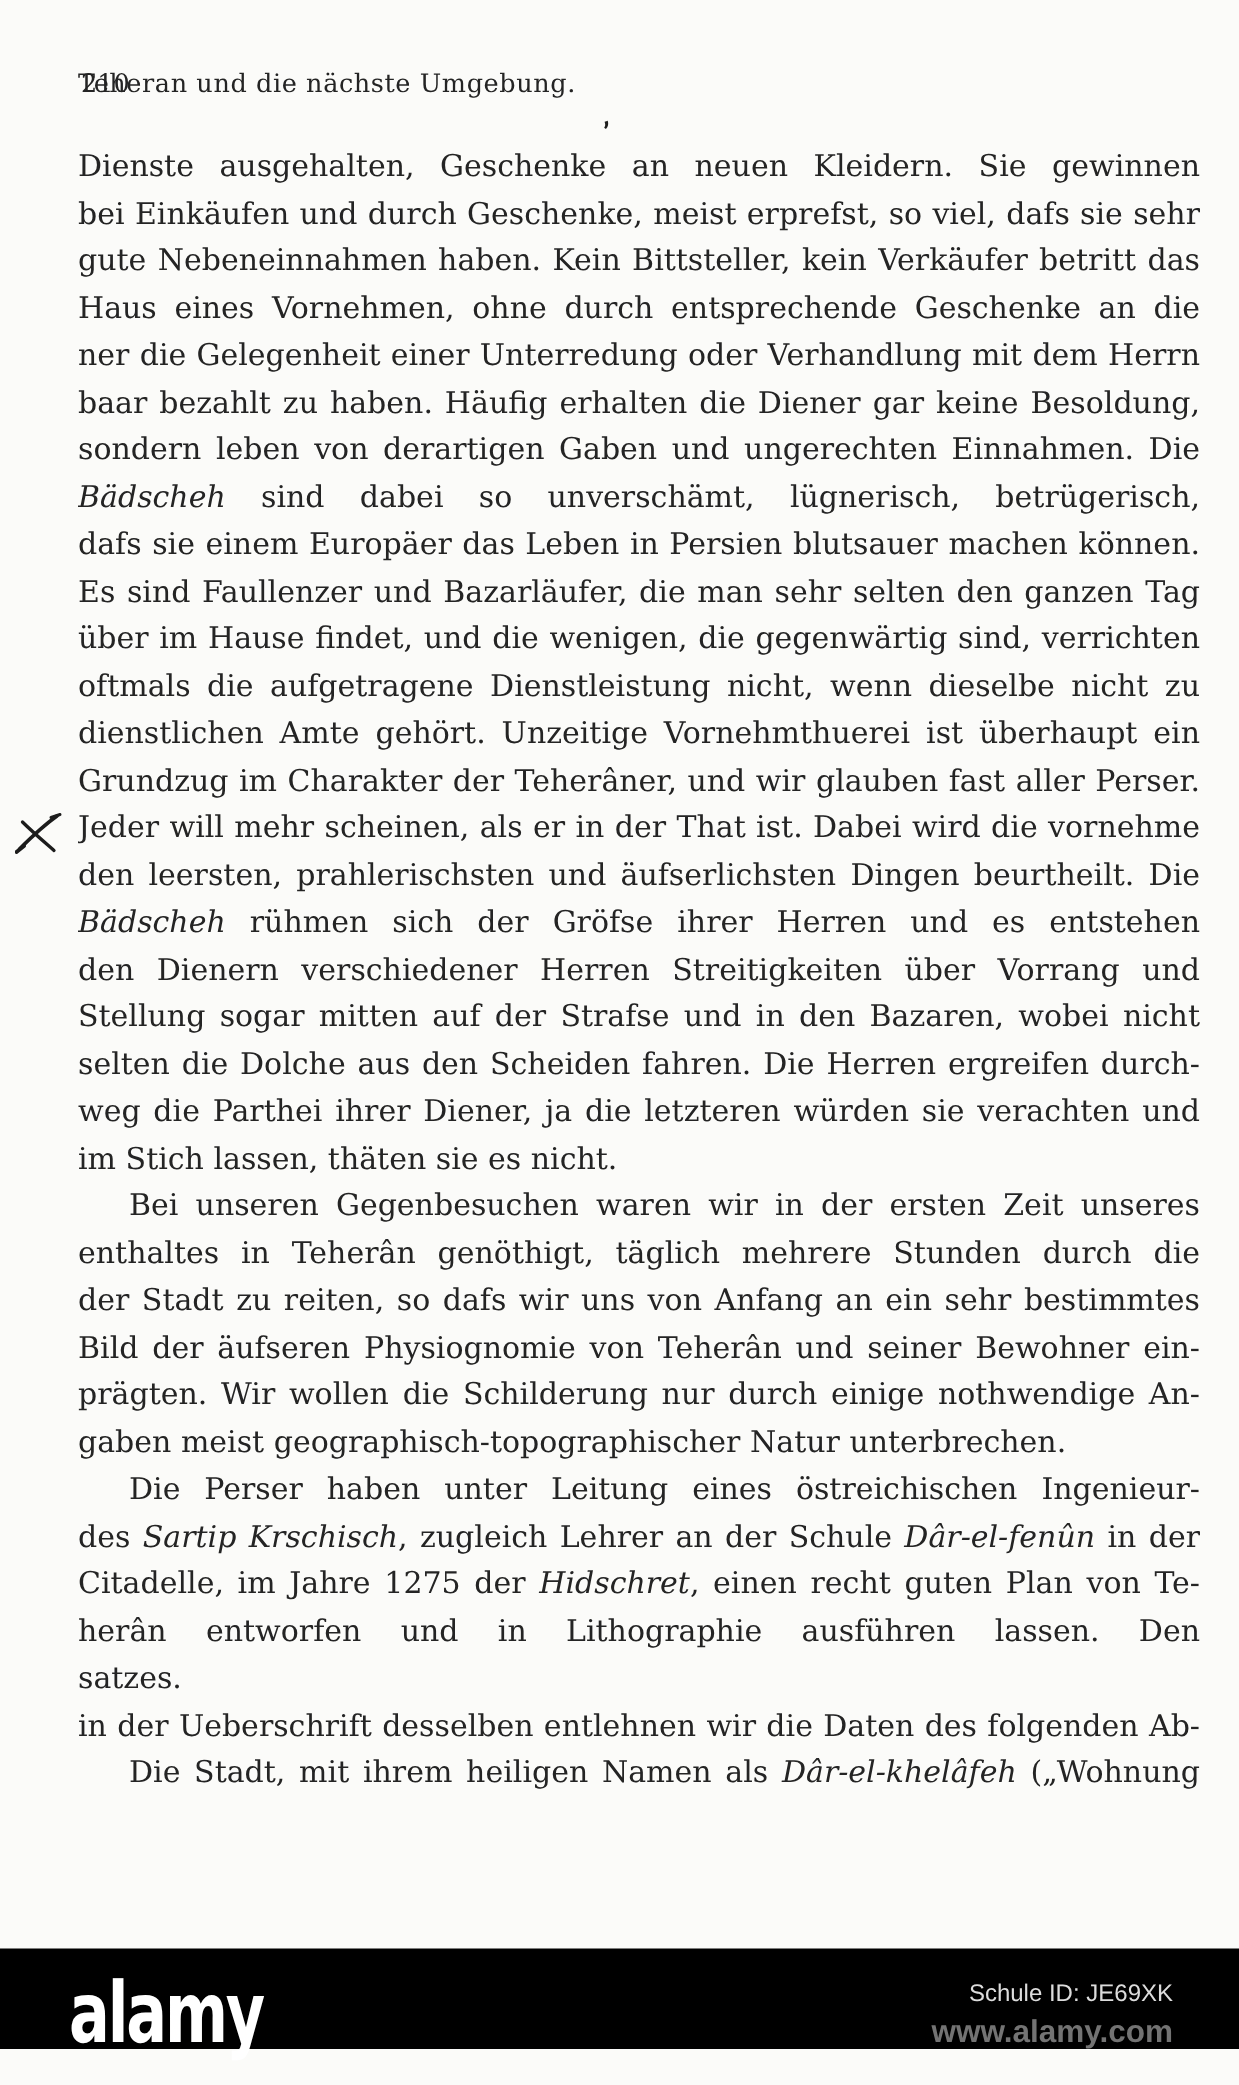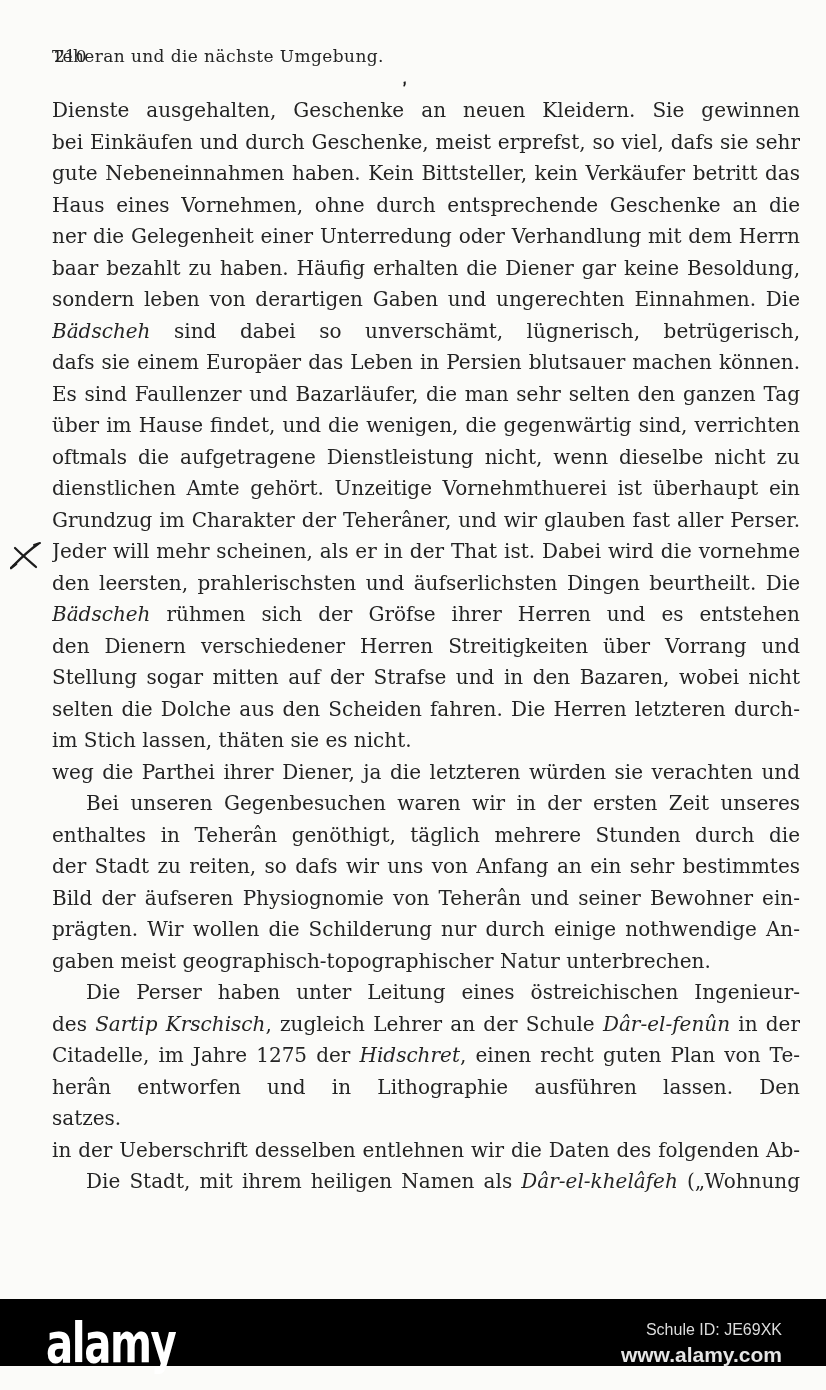--- a/index.html
+++ b/index.html
@@ -106,21 +106,21 @@
   }
   .wm-id {
     display: block;
     color: #dcdcdc;
     font-size: 16px;
     line-height: 18px;
   }
   .wm-url {
     display: block;
     margin-top: 4px;
-    color: #e5e5e5;
+    color: #737373;
     font-weight: bold;
     font-size: 21px;
     line-height: 23px;
   }
 </style>
 </head>
 <body>
 
 <div class="stage">
 
@@ -151,23 +151,23 @@
       <div class="line"><span>Es sind Faullenzer und Bazarläufer, die man sehr selten den ganzen Tag</span></div>
       <div class="line"><span>über im Hause findet, und die wenigen, die gegenwärtig sind, verrichten</span></div>
       <div class="line"><span>oftmals die aufgetragene Dienstleistung nicht, wenn dieselbe nicht zu ihrem</span></div>
       <div class="line"><span>dienstlichen Amte gehört. Unzeitige Vornehmthuerei ist überhaupt ein</span></div>
       <div class="line"><span>Grundzug im Charakter der Teherâner, und wir glauben fast aller Perser.</span></div>
       <div class="line"><span>Jeder will mehr scheinen, als er in der That ist. Dabei wird die vornehme</span></div>
       <div class="line"><span>den leersten, prahlerischsten und äufserlichsten Dingen beurtheilt. Die</span></div>
       <div class="line"><span class="it">Bädscheh</span><span> rühmen sich der Gröfse ihrer Herren und es entstehen zwischen</span></div>
       <div class="line"><span>den Dienern verschiedener Herren Streitigkeiten über Vorrang und höhere</span></div>
       <div class="line"><span>Stellung sogar mitten auf der Strafse und in den Bazaren, wobei nicht</span></div>
-      <div class="line"><span>selten die Dolche aus den Scheiden fahren. Die Herren letzteren durch-</span></div>
+      <div class="line"><span>selten die Dolche aus den Scheiden fahren. Die Herren ergreifen durch-</span></div>
+      <div class="line"><span>weg die Parthei ihrer Diener, ja die letzteren würden sie verachten und</span></div>
       <div class="line noj"><span>im Stich lassen, thäten sie es nicht.</span></div>
-      <div class="line"><span>weg die Parthei ihrer Diener, ja die letzteren würden sie verachten und</span></div>
       <div class="line ind"><span>Bei unseren Gegenbesuchen waren wir in der ersten Zeit unseres Auf-</span></div>
       <div class="line"><span>enthaltes in Teherân genöthigt, täglich mehrere Stunden durch die Strafsen</span></div>
       <div class="line"><span>der Stadt zu reiten, so dafs wir uns von Anfang an ein sehr bestimmtes</span></div>
       <div class="line"><span>Bild der äufseren Physiognomie von Teherân und seiner Bewohner ein-</span></div>
       <div class="line"><span>prägten. Wir wollen die Schilderung nur durch einige nothwendige An-</span></div>
       <div class="line noj"><span>gaben meist geographisch-topographischer Natur unterbrechen.</span></div>
       <div class="line ind"><span>Die Perser haben unter Leitung eines östreichischen Ingenieur-Offiziers,</span></div>
       <div class="line"><span>des </span><span class="it">Sartip Krschisch</span><span>, zugleich Lehrer an der Schule </span><span class="it">Dâr-el-fenûn</span><span> in der</span></div>
       <div class="line"><span>Citadelle, im Jahre 1275 der </span><span class="it">Hidschret</span><span>, einen recht guten Plan von Te-</span></div>
       <div class="line"><span>herân entworfen und in Lithographie ausführen lassen. Den Erläuterungen</span></div>

